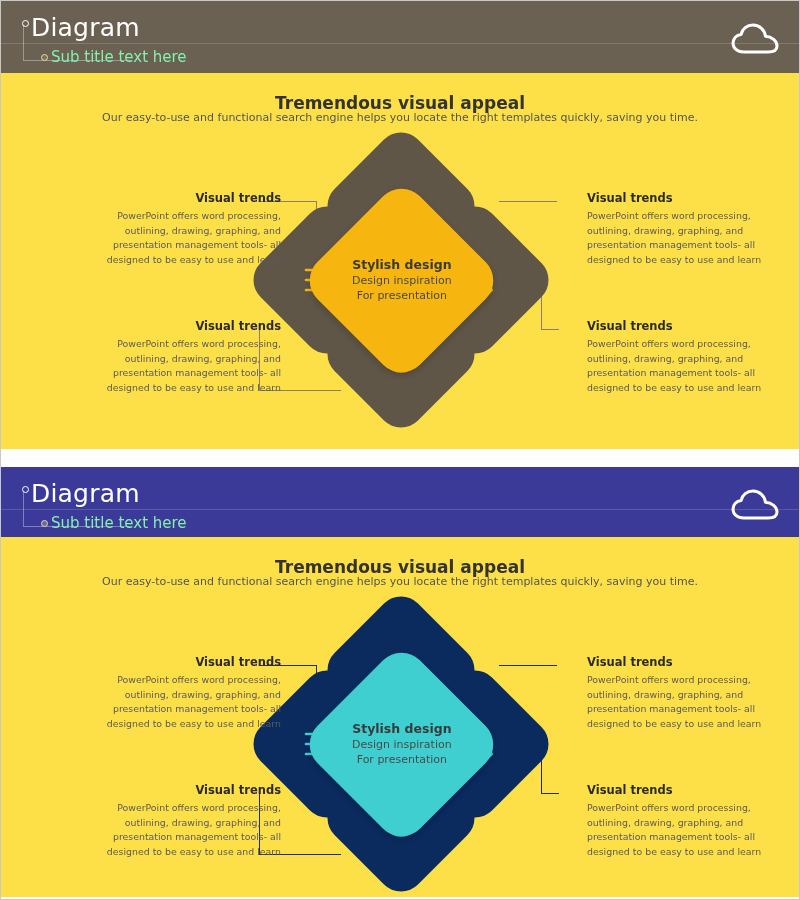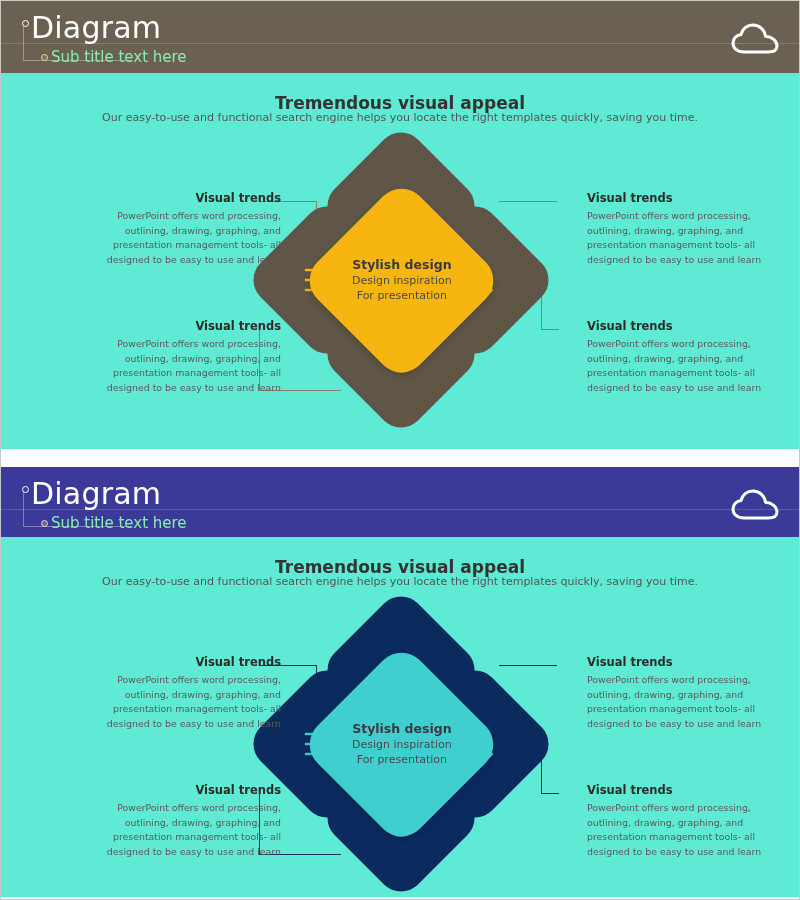--- a/index.html
+++ b/index.html
@@ -36,21 +36,21 @@
     border-bottom: 1px solid rgba(255,255,255,0.35);
   }
   .hdr-rule {
     position: absolute;
     left: 0; top: 42px; width: 798px; height: 1px;
     background: rgba(255,255,255,0.16);
   }
   .hdr-title {
     position: absolute;
     left: 30px; top: 8px;
-    font-size: 30px;
+    font-size: 25px;
     color: #ffffff;
     font-weight: 400;
     letter-spacing: 0.2px;
     line-height: 38px;
     font-family: "DejaVu Sans", sans-serif;
   }
   .hdr-sub {
     position: absolute;
     left: 50px; top: 46px;
     font-size: 15px;
@@ -68,21 +68,21 @@
   .dot-sub   { left: 40px; top: 53px; border-color: #e8d9a0; background: #7d7260; }
   .theme-blue .dot-sub { background: #6a6a9c; border-color: #e8d9a0; }
 
   .cloud-icon {
     position: absolute;
     right: 20px; top: 22px;
     width: 48px; height: 34px;
   }
 
   
-  .body-area { position: relative; width: 798px; height: 376px; background:#5eead4; }
+  .body-area { position: relative; width: 798px; height: 376px; background:#fde047; }
   .slide.second .body-area { height: 360px; }
 
   .main-title {
     position: absolute;
     top: 20px; left: 0; width: 798px;
     text-align: center;
     font-size: 17px;
     font-weight: bold;
     color: #333333;
   }

